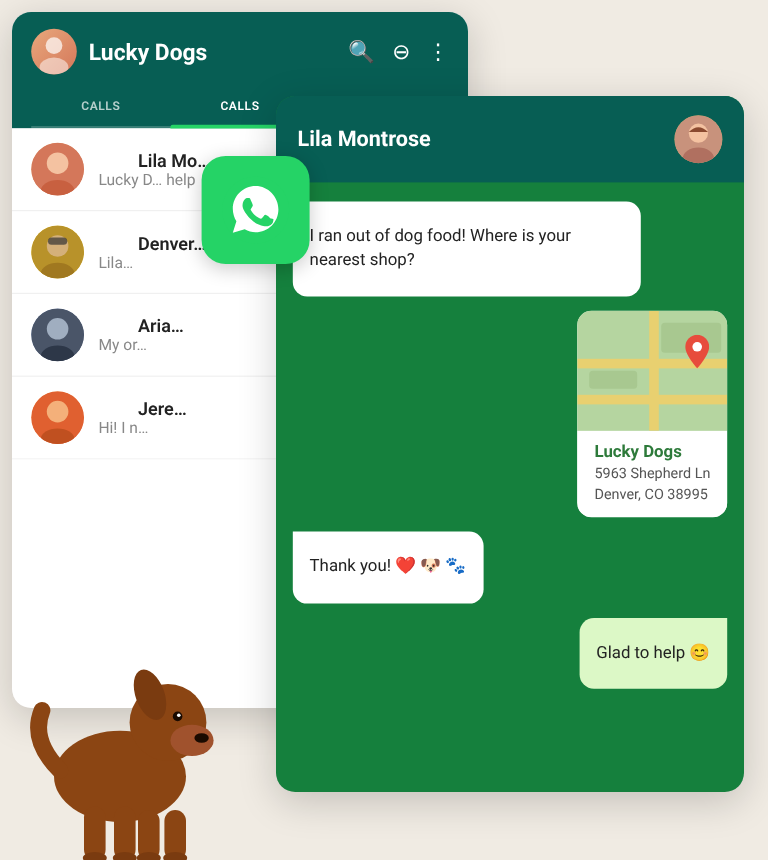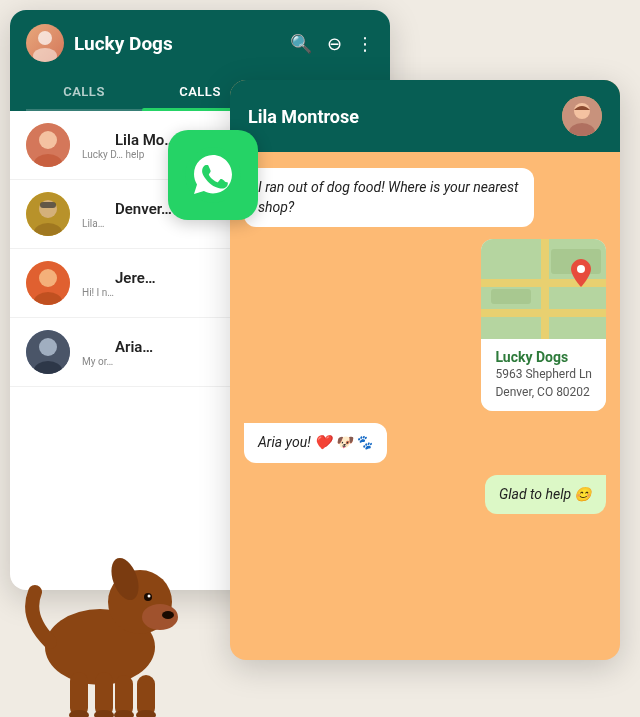--- a/index.html
+++ b/index.html
@@ -65,21 +65,21 @@
 
     
     .tabs {
       display: flex;
       border-bottom: 2px solid rgba(255,255,255,0.2);
     }
     .tab {
       flex: 1;
       text-align: center;
       padding: 10px 0;
-      font-size: 13px;
+      font-size: 10px;
       font-weight: 600;
       color: rgba(255,255,255,0.7);
       cursor: pointer;
       letter-spacing: 0.5px;
       position: relative;
     }
     .tab.active {
       color: #fff;
     }
     .tab.active::after {
@@ -117,21 +117,21 @@
       font-size: 15px;
       font-weight: 600;
       color: #222;
       white-space: nowrap;
       overflow: hidden;
       text-overflow: ellipsis;
       max-width: 120px;
       margin-left: 33px;
     }
     .chat-preview {
-      font-size: 10px;
+      font-size: 13px;
       color: #888;
       white-space: nowrap;
       overflow: hidden;
       text-overflow: ellipsis;
       max-width: 120px;
     }
 
     
     .av1 { background: linear-gradient(135deg, #e8a87c, #d4775a); }
     .av2 { background: linear-gradient(135deg, #e8c547, #c9a830); }
@@ -158,21 +158,21 @@
     }
     .whatsapp-icon svg { width: 60px; height: 60px; }
 
     
     .chat-detail {
       position: absolute;
       top: 80px;
       right: 20px;
       width: 390px;
       height: 580px;
-      background: #fdba74;
+      background: #15803d;
       border-radius: 16px;
       box-shadow: 0 8px 32px rgba(0,0,0,0.18);
       overflow: hidden;
       z-index: 3;
       display: flex;
       flex-direction: column;
     }
 
     .chat-detail-header {
       background: #075e54;
@@ -199,25 +199,24 @@
       flex: 1;
       padding: 16px 14px;
       overflow-y: auto;
       display: flex;
       flex-direction: column;
       gap: 12px;
     }
 
     .msg-bubble {
       max-width: 80%;
-      padding: 10px 14px;
+      padding: 20px 14px;
       border-radius: 12px;
       font-size: 14px;
       line-height: 1.4;
-      font-style: italic;
     }
     .msg-incoming {
       background: #fff;
       align-self: flex-start;
       border-radius: 0 12px 12px 12px;
       color: #222;
     }
     .msg-outgoing {
       background: #dcf8c6;
       align-self: flex-end;
@@ -342,44 +341,44 @@
           <rect x="14" y="10" width="16" height="6" rx="3" fill="#333" opacity="0.7"></rect>
         </svg>
       </div>
       <div class="chat-info">
         <div class="chat-name">Denver…</div>
         <div class="chat-preview">Lila…</div>
       </div>
     </div>
 
     <div class="chat-item">
+      <div class="chat-avatar av4">
+        <svg class="person-svg" viewBox="0 0 44 44" fill="none">
+          <rect width="44" height="44" rx="22" fill="#4a5568"></rect>
+          <circle cx="22" cy="17" r="9" fill="#a0aec0"></circle>
+          <ellipse cx="22" cy="40" rx="14" ry="9" fill="#2d3748"></ellipse>
+        </svg>
+      </div>
+      <div class="chat-info">
+        <div class="chat-name">Aria…</div>
+        <div class="chat-preview">My or…</div>
+      </div>
+    </div>
+
+    <div class="chat-item">
       <div class="chat-avatar av3">
         <svg class="person-svg" viewBox="0 0 44 44" fill="none">
           <rect width="44" height="44" rx="22" fill="#e06030"></rect>
           <circle cx="22" cy="17" r="9" fill="#f4b07a"></circle>
           <ellipse cx="22" cy="40" rx="14" ry="9" fill="#c05020"></ellipse>
         </svg>
       </div>
       <div class="chat-info">
         <div class="chat-name">Jere…</div>
         <div class="chat-preview">Hi! I n…</div>
-      </div>
-    </div>
-
-    <div class="chat-item">
-      <div class="chat-avatar av4">
-        <svg class="person-svg" viewBox="0 0 44 44" fill="none">
-          <rect width="44" height="44" rx="22" fill="#4a5568"></rect>
-          <circle cx="22" cy="17" r="9" fill="#a0aec0"></circle>
-          <ellipse cx="22" cy="40" rx="14" ry="9" fill="#2d3748"></ellipse>
-        </svg>
-      </div>
-      <div class="chat-info">
-        <div class="chat-name">Aria…</div>
-        <div class="chat-preview">My or…</div>
       </div>
     </div>
   </div>
 </div>
 
 <div class="whatsapp-icon">
   <svg viewBox="0 0 60 60" fill="none" xmlns="http://www.w3.org/2000/svg">
     <circle cx="30" cy="30" r="28" fill="#25d366"></circle>
     <path d="M30 10C19.5 10 11 18.5 11 29c0 3.8 1.1 7.4 3 10.4L11 49l9.9-3c2.8 1.6 6 2.5 9.1 2.5 10.5 0 19-8.5 19-19S40.5 10 30 10z" fill="#fff"></path>
     <path d="M42 36.8c-.5-1.3-3-2.6-3.5-2.7-.5-.1-1-.2-1.4.5-.4.6-1.5 1.9-1.9 2.3-.4.4-.7.5-1.3.2-.6-.3-2.5-1-4.7-3-1.7-1.6-2.9-3.6-3.2-4.2-.3-.6 0-.9.3-1.2.3-.3.6-.7.8-1.1.2-.4.3-.7.5-1.1.2-.4 0-.7-.1-1.1-.1-.4-1.4-3.3-1.9-4.5-.5-1.2-1-.9-1.4-.9-.4 0-.8-.1-1.2-.1-.4 0-1.1.2-1.7.9-.6.7-2.2 2.2-2.2 5.3 0 3.1 2.3 6.1 2.6 6.5.3.4 4.4 7 10.9 9.5 1.5.6 2.7 1 3.7 1.2 1.5.4 2.9.3 3.9.2 1.2-.2 3.7-1.5 4.2-3s.5-2.8.4-3z" fill="#25d366"></path>
@@ -419,27 +418,27 @@
 
         <svg style="position:absolute;top:20px;left:90px;" width="20" height="28" viewBox="0 0 20 28">
           <path d="M10 0C5 0 0 4.5 0 10c0 7 10 18 10 18S20 17 20 10C20 4.5 15 0 10 0z" fill="#e74c3c"></path>
           <circle cx="10" cy="10" r="4" fill="#fff"></circle>
         </svg>
       </div>
       <div class="location-info">
         <div class="location-name">Lucky Dogs</div>
         <div class="location-addr">
           <span>5963  Shepherd Ln</span><br>
-          <span>Denver, CO 80202</span>
+          <span>Denver, CO 38995</span>
         </div>
       </div>
     </div>
 
     <div class="msg-bubble msg-incoming">
-      <span>Aria you! ❤️ 🐶 🐾</span>
+      <span>Thank you! ❤️ 🐶 🐾</span>
     </div>
 
     <div class="msg-bubble msg-outgoing">
       <span>Glad to help 😊</span>
     </div>
 
   </div>
 </div>
 
 <div class="dog-silhouette">

